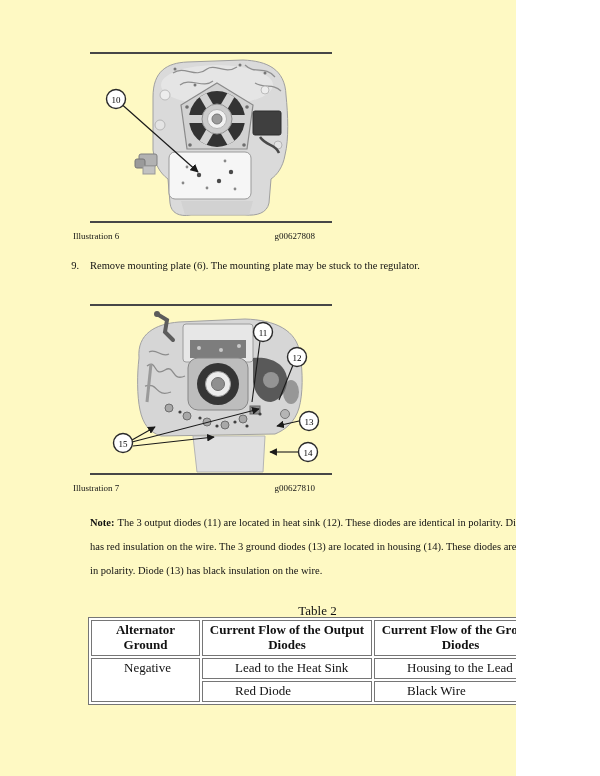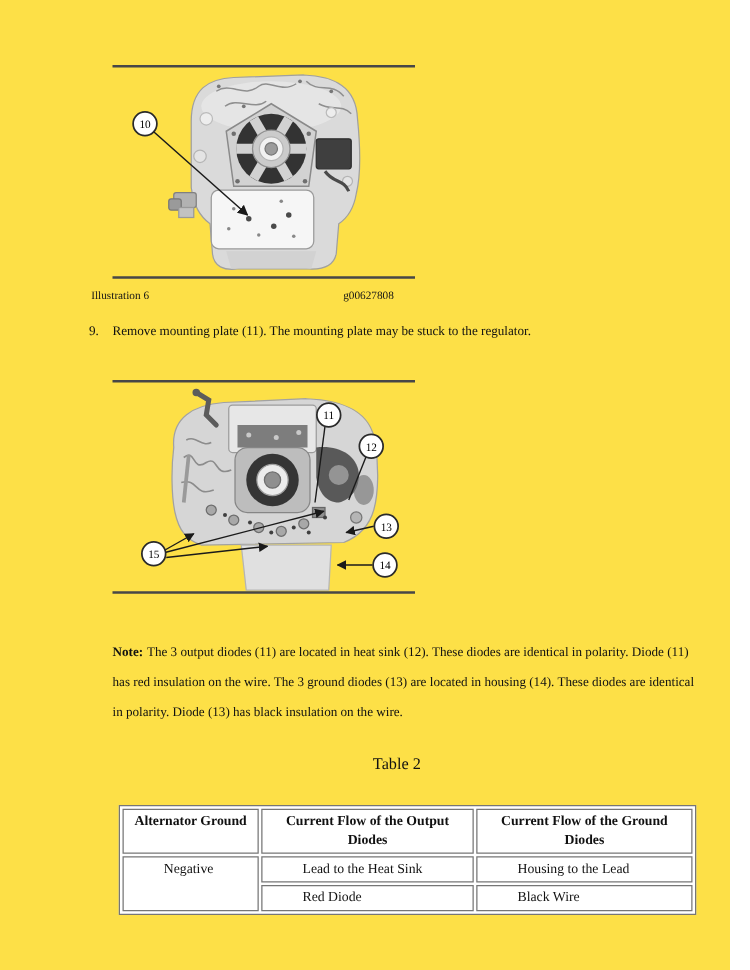--- a/index.html
+++ b/index.html
@@ -1,30 +1,30 @@
 <!DOCTYPE html>
 <html><head>
 <meta charset="utf-8">
 <style>
   html,body{margin:0;padding:0;background:#fff;}
-  .page{position:relative;width:584px;height:776px;background:#fde047;overflow:hidden;
+  .page{position:relative;width:516px;height:776px;background:#fef9c3;overflow:hidden;
         font-family:"Liberation Serif",serif;color:#111;}
   .rule{position:absolute;left:90px;width:242px;height:2px;background:#474747;}
   .figsvg{position:absolute;left:95px;}
   .cap-row{position:absolute;left:73px;width:242px;display:flex;justify-content:space-between;
            font-size:9px;color:#151515;}
   .step{position:absolute;left:66px;width:494px;display:flex;font-size:10.5px;line-height:15.7px;}
   .step-num{flex:0 0 13px;text-align:right;margin-right:11px;}
   .step-text{flex:1;max-width:462px;}
   .note{position:absolute;left:90px;width:466px;font-size:10.5px;line-height:24px;}
   .note b{margin-right:3px;}
   .tbl-title{position:absolute;left:88px;top:603px;width:459px;text-align:center;font-size:13px;}
-  table.t2{position:absolute;left:88px;top:644px;width:456px;table-layout:fixed;
+  table.t2{position:absolute;left:88px;top:617px;width:456px;table-layout:fixed;
            border-collapse:separate;border-spacing:2px;border:1px solid #767676;
-           font-size:11px;line-height:14.5px;background:#fff;margin-left:7px;}
+           font-size:13px;line-height:14.5px;background:#fff;}
   table.t2 th, table.t2 td{border:1px solid #767676;padding:2px 5px;box-sizing:border-box;
            font-weight:normal;text-align:left;vertical-align:top;}
   table.t2 th{font-weight:bold;text-align:center;height:36px;}
   table.t2 td{height:21px;padding-left:32px;}
   td.ground{vertical-align:middle;}
   .watermark{position:absolute;left:0;top:368px;width:600px;text-align:center;z-index:10;
              font-family:"Liberation Sans",sans-serif;font-size:32px;letter-spacing:0.6px;
              white-space:nowrap;}
   .co-num{font-size:9px;font-family:"Liberation Serif",serif;}
 </style>
@@ -106,21 +106,21 @@
   </svg>
 
   <div class="rule" style="top:221px"></div>
   <div class="cap-row" style="top:231px">
     <span>Illustration 6</span>
     <span>g00627808</span>
   </div>
 
   <div class="step" style="top:258px">
     <span class="step-num">9.</span>
-    <span class="step-text">Remove mounting plate (11). The mounting plate may be stuck to the regulator.</span>
+    <span class="step-text">Remove mounting plate (6). The mounting plate may be stuck to the regulator.</span>
   </div>
 
   <div class="rule" style="top:304px"></div>
 
   <svg class="figsvg" style="top:306px" width="240" height="168" viewBox="0 0 240 168">
     <defs>
       <marker id="ah2" viewBox="0 0 10 10" refX="9" refY="5" markerWidth="7" markerHeight="7" orient="auto">
         <path d="M0,0 L10,5 L0,10 z" fill="#1a1a1a"></path>
       </marker>
     </defs>
@@ -188,20 +188,24 @@
       <circle cx="214" cy="115" r="9.5" fill="#fff" stroke="#2a2a2a" stroke-width="1.4"></circle>
       <text class="co-num" x="214" y="118.5" text-anchor="middle">13</text>
       <circle cx="213" cy="146" r="9.5" fill="#fff" stroke="#2a2a2a" stroke-width="1.4"></circle>
       <text class="co-num" x="213" y="149.5" text-anchor="middle">14</text>
       <circle cx="28" cy="137" r="9.5" fill="#fff" stroke="#2a2a2a" stroke-width="1.4"></circle>
       <text class="co-num" x="28" y="140.5" text-anchor="middle">15</text>
     </g>
   </svg>
 
   <div class="rule" style="top:473px"></div>
+  <div class="cap-row" style="top:483px">
+    <span>Illustration 7</span>
+    <span>g00627810</span>
+  </div>
 
   <div class="note" style="top:511px">
     <b>Note:</b><span>The 3 output diodes (11) are located in heat sink (12). These diodes are identical in polarity. Diode (11) has red insulation on the wire. The 3 ground diodes (13) are located in housing (14). These diodes are identical in polarity. Diode (13) has black insulation on the wire.</span>
   </div>
 
 
   <div class="tbl-title">Table 2</div>
   <table class="t2">
     <tbody>
         <tr>

